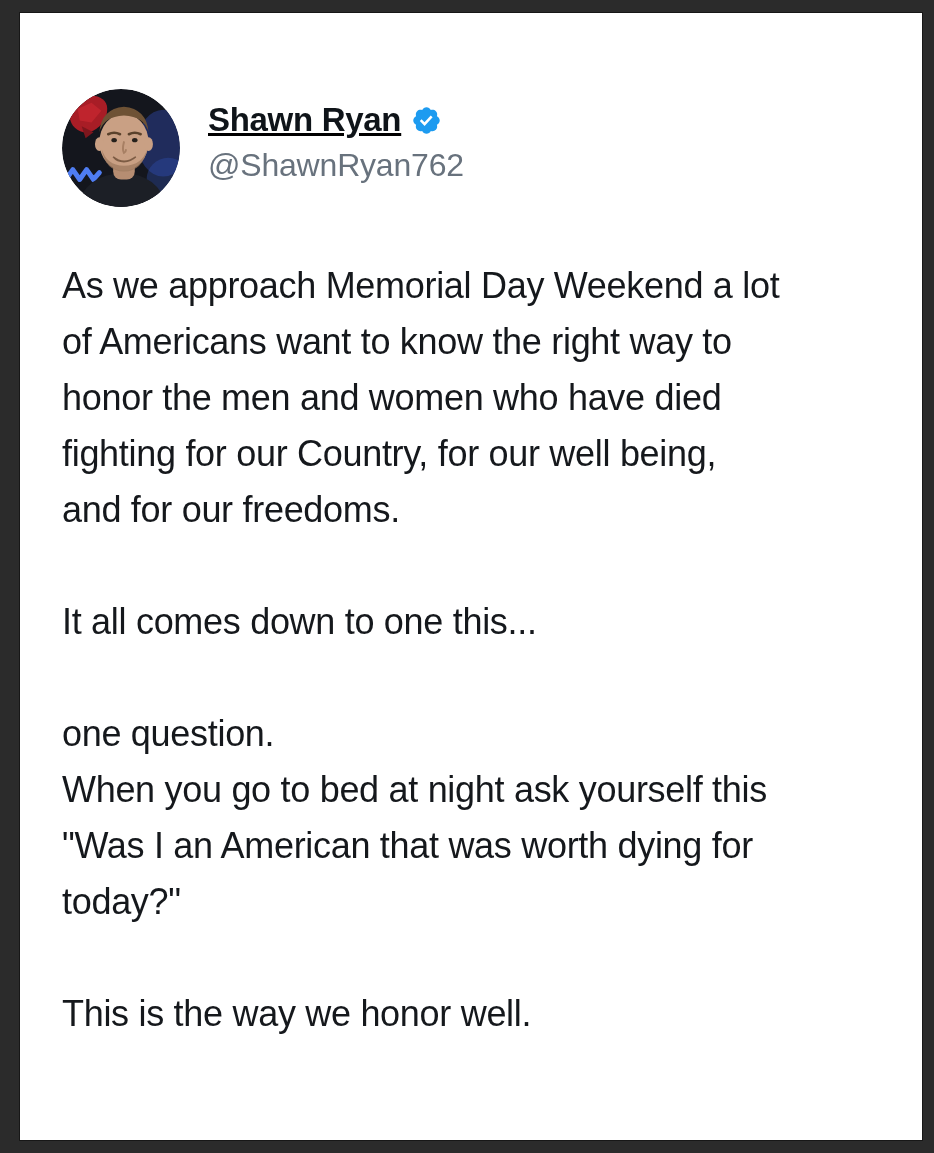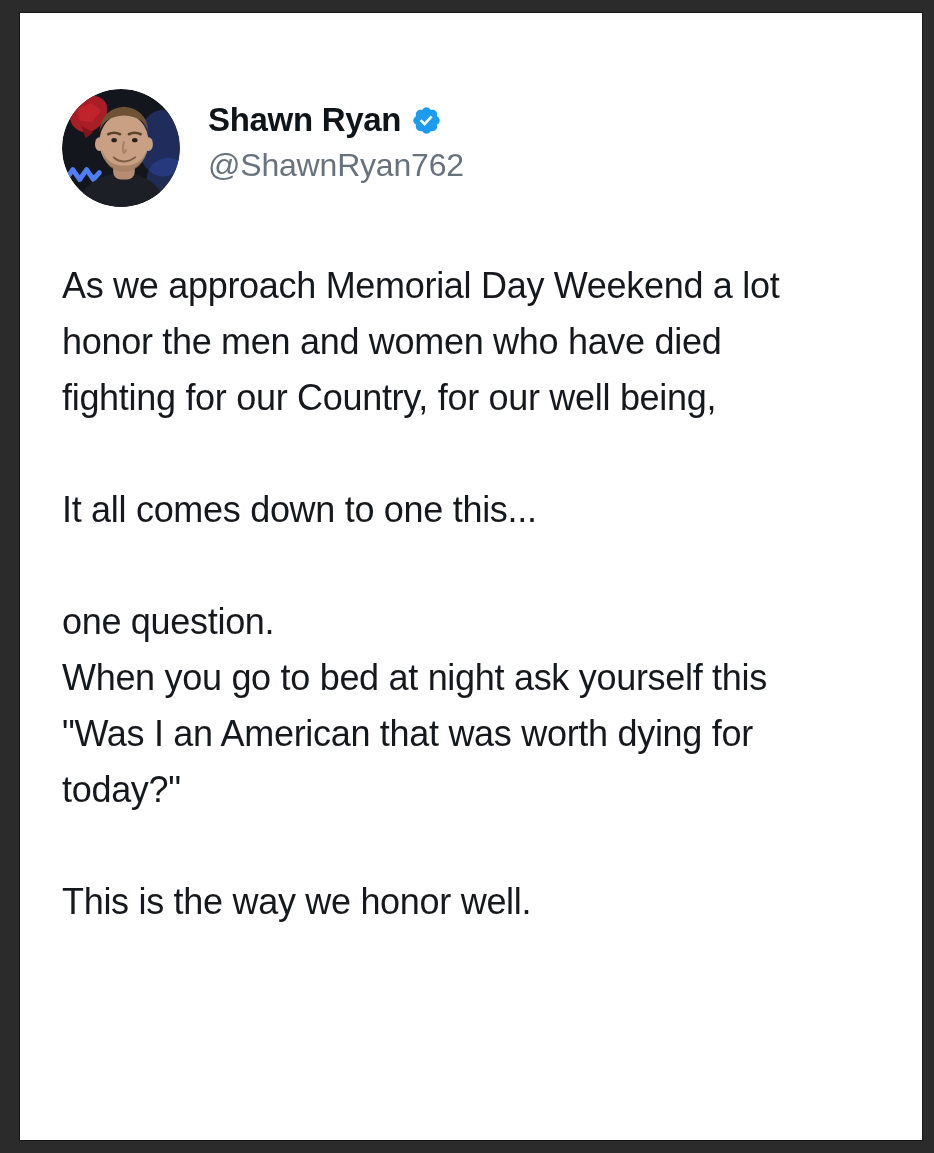--- a/index.html
+++ b/index.html
@@ -36,20 +36,21 @@
     flex: 0 0 auto;
   }
   .avatar svg { display: block; width: 118px; height: 118px; }
   .id-block {
     margin-left: 28px;
     padding-top: 12px;
   }
   .name-row {
     display: flex;
     align-items: center;
+    text-decoration: underline;
   }
   .author-name {
     font-size: 33px;
     font-weight: bold;
     color: #0f1419;
     letter-spacing: -0.3px;
   }
   .badge {
     margin-left: 10px;
     width: 31px;
@@ -136,22 +137,24 @@
               <path fill="#1d9bf0" fill-rule="evenodd" d="M22.25 12c0-1.43-.88-2.67-2.19-3.34.46-1.39.2-2.9-.81-3.91s-2.52-1.27-3.91-.81c-.66-1.31-1.91-2.19-3.34-2.19s-2.67.88-3.33 2.19c-1.4-.46-2.91-.2-3.92.81s-1.26 2.52-.8 3.91c-1.31.67-2.2 1.91-2.2 3.34s.89 2.67 2.2 3.34c-.46 1.39-.21 2.9.8 3.91s2.52 1.26 3.91.81c.67 1.31 1.91 2.19 3.34 2.19s2.68-.88 3.34-2.19c1.39.45 2.9.2 3.91-.81s1.27-2.52.81-3.91c1.31-.67 2.19-1.91 2.19-3.34zm-11.71 4.2L6.8 12.46l1.41-1.42 2.26 2.26 4.8-5.23 1.47 1.36-6.2 6.77z"></path>
             </svg>
           </span>
         </div>
         <div class="author-handle">@ShawnRyan762</div>
       </div>
     </div>
 
     <div class="tweet-body">
         <div class="tweet-line">As we approach Memorial Day Weekend a lot</div>
+        <div class="tweet-line">of Americans want to know the right way to</div>
         <div class="tweet-line">honor the men and women who have died</div>
         <div class="tweet-line">fighting for our Country, for our well being,</div>
+        <div class="tweet-line">and for our freedoms.</div>
         <div class="tweet-line">&nbsp;</div>
         <div class="tweet-line">It all comes down to one this...</div>
         <div class="tweet-line">&nbsp;</div>
         <div class="tweet-line">one question.</div>
         <div class="tweet-line">When you go to bed at night ask yourself this</div>
         <div class="tweet-line">"Was I an American that was worth dying for</div>
         <div class="tweet-line">today?"</div>
         <div class="tweet-line">&nbsp;</div>
         <div class="tweet-line">This is the way we honor well.</div>
       </div>

